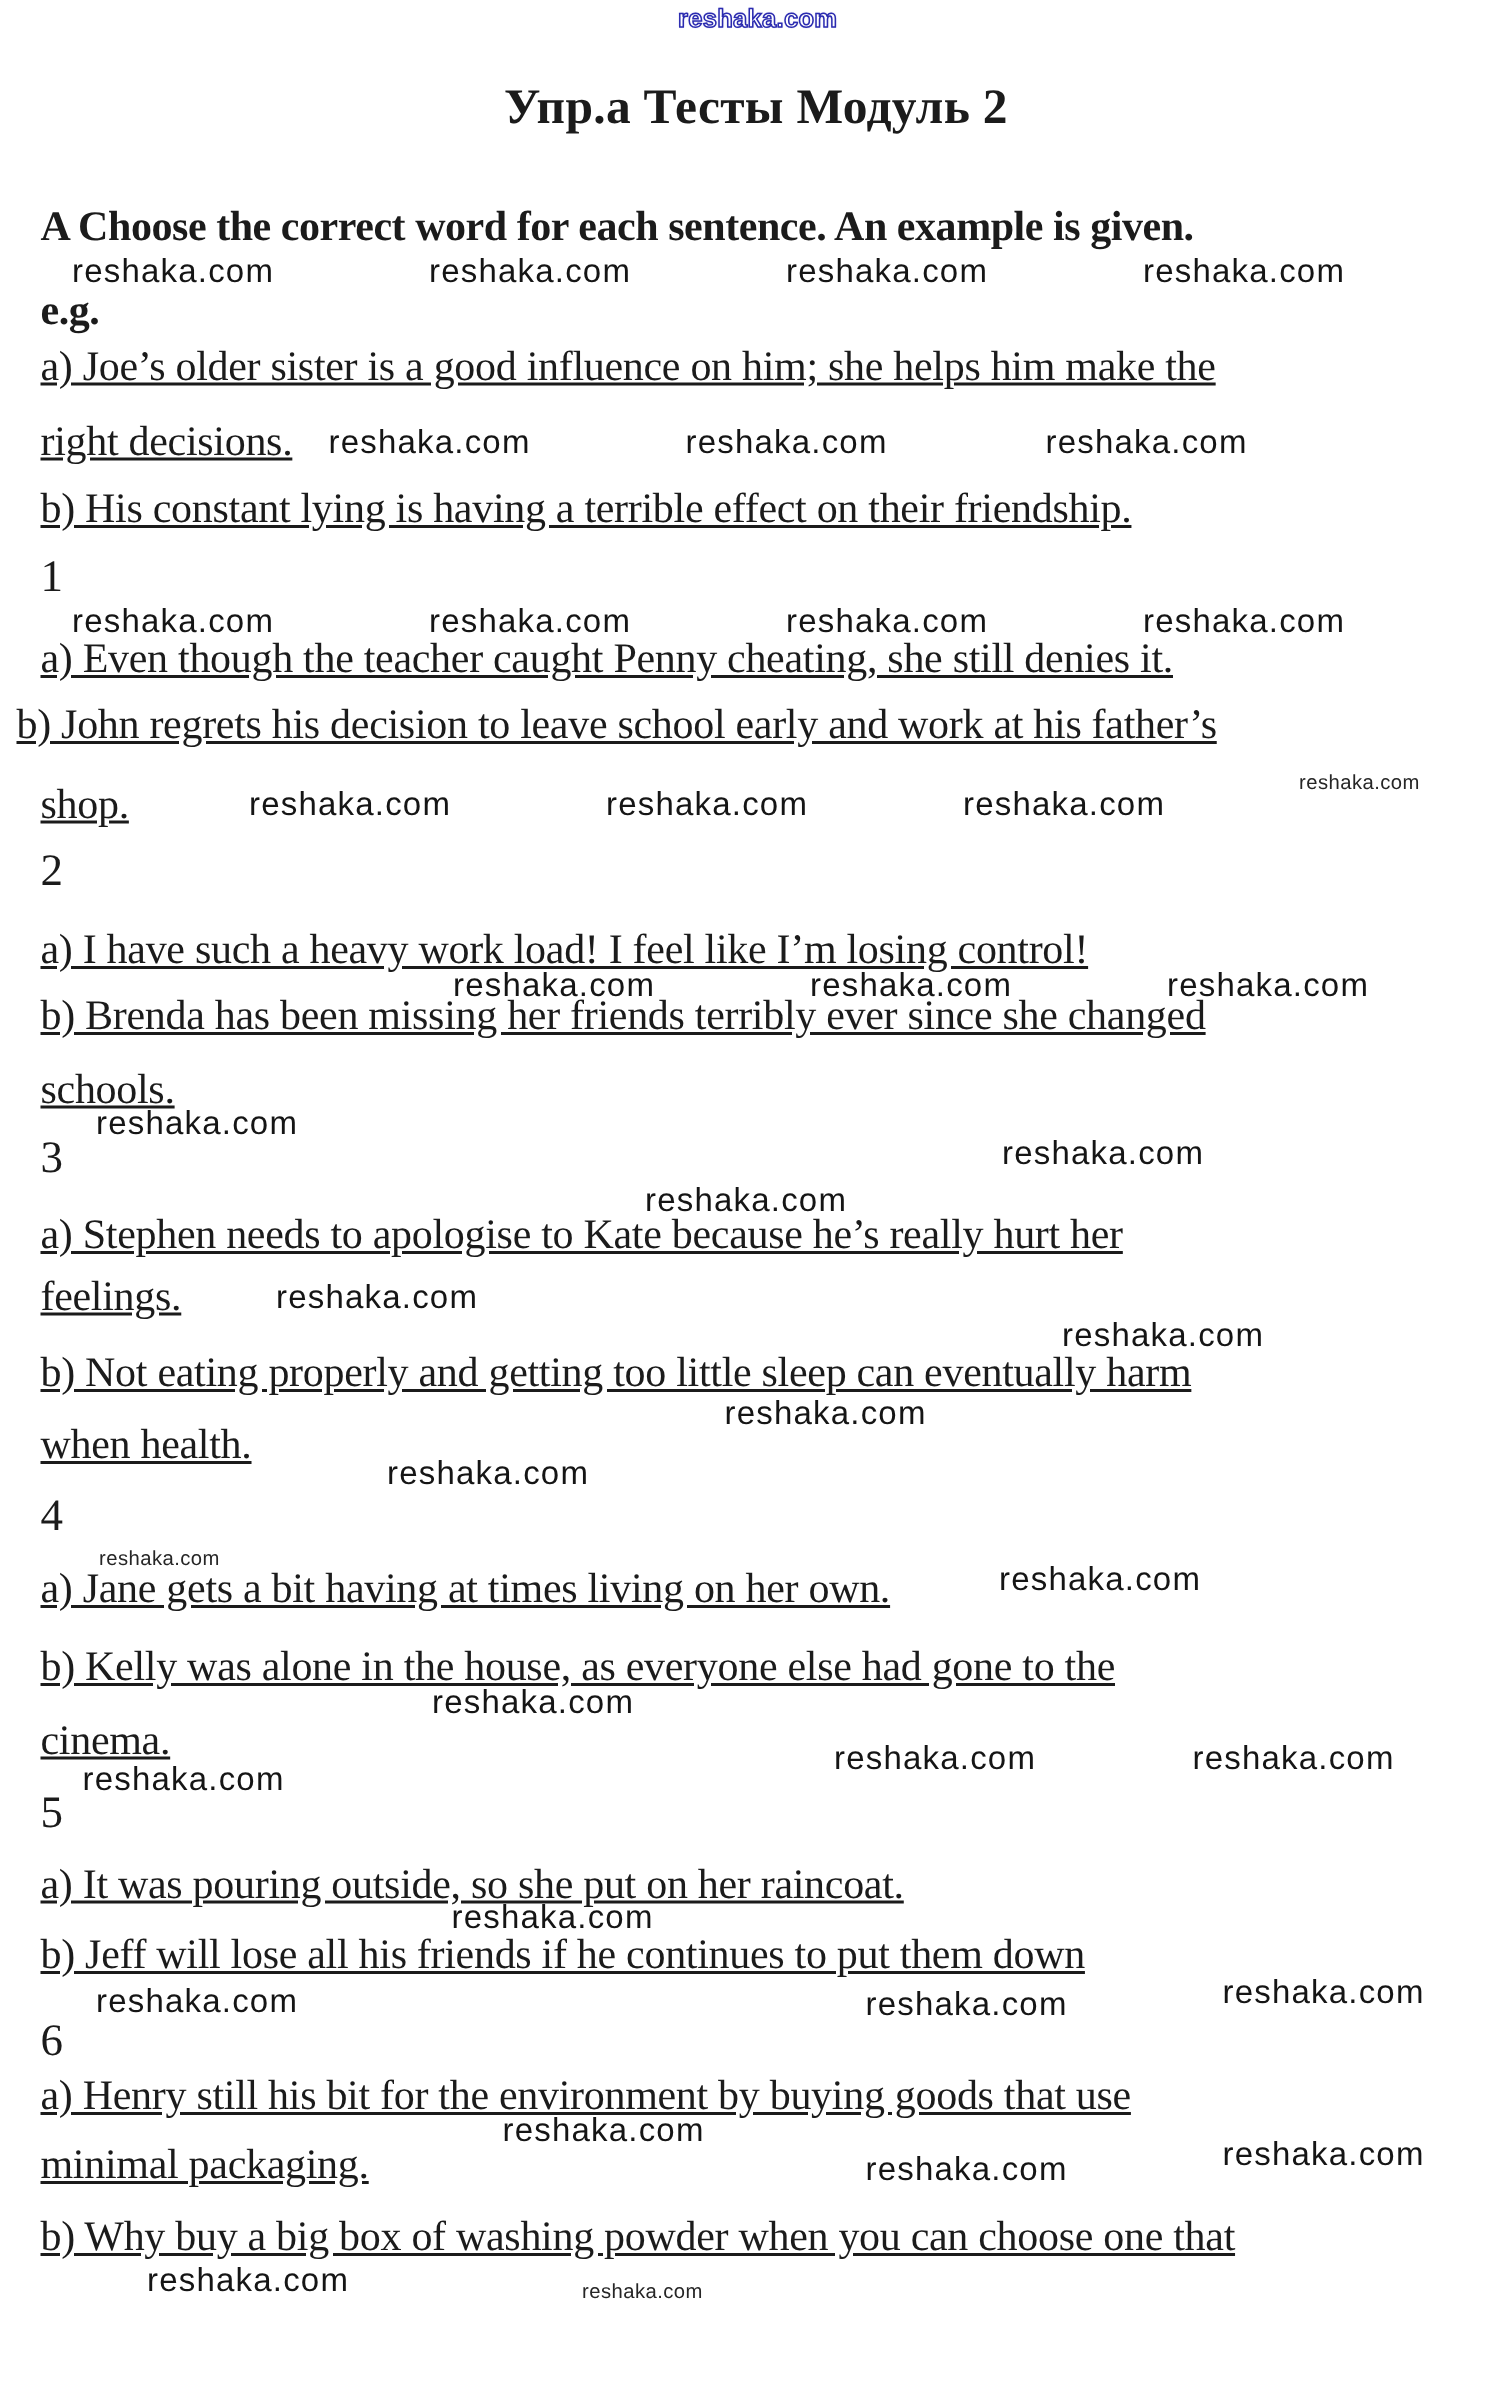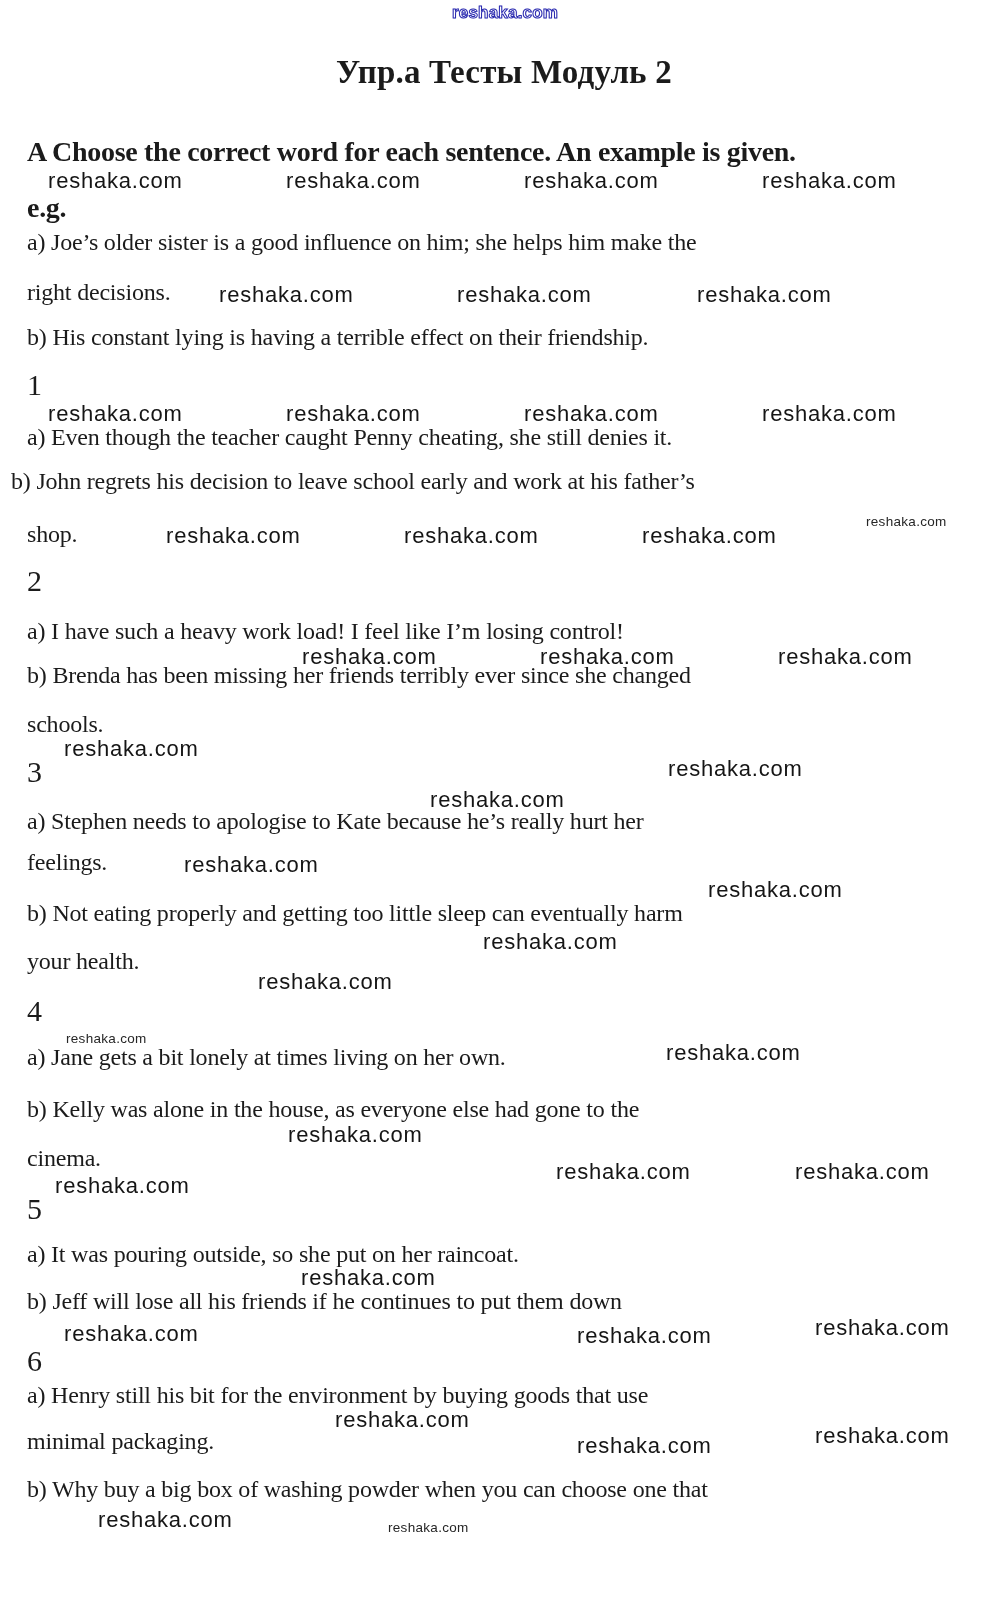--- a/index.html
+++ b/index.html
@@ -6,21 +6,21 @@
   .page{
     position:relative;
     width:1000px;height:1600px;
     margin:0 auto;
     background:#ffffff;
     overflow:hidden;
     font-family:"Liberation Serif","DejaVu Serif",serif;
     color:#1b1b1b;
   }
   .line{position:absolute;white-space:nowrap;line-height:1.12;}
-  .body{font-size:24px;letter-spacing:-0.2px;}
+  .body{font-size:28px;letter-spacing:-0.2px;text-decoration:underline;}
   .bold{font-size:28px;font-weight:700;letter-spacing:-0.3px;}
   .title{font-size:33px;font-weight:700;letter-spacing:0.2px;}
   .num{font-size:30px;}
   .wm{
     font-family:"Liberation Sans","DejaVu Sans",sans-serif;
     font-size:22px;letter-spacing:0.8px;color:#151515;
   }
   .wmsm{
     font-family:"Liberation Sans","DejaVu Sans",sans-serif;
     font-size:13.5px;letter-spacing:0.3px;color:#262626;
@@ -73,26 +73,26 @@
     <div class="line wm" style="left: 64px; top: 737px;">reshaka.com</div>
     <div class="line num" style="left: 27px; top: 755px;">3</div>
     <div class="line wm" style="left: 668px; top: 757px;">reshaka.com</div>
     <div class="line wm" style="left: 430px; top: 788px;">reshaka.com</div>
     <div class="line body" style="left: 27px; top: 808px;">a) Stephen needs to apologise to Kate because he’s really hurt her</div>
     <div class="line body" style="left: 27px; top: 849px;">feelings.</div>
     <div class="line wm" style="left: 184px; top: 853px;">reshaka.com</div>
     <div class="line wm" style="left: 708px; top: 878px;">reshaka.com</div>
     <div class="line body" style="left: 27px; top: 900px;">b) Not eating properly and getting too little sleep can eventually harm</div>
     <div class="line wm" style="left: 483px; top: 930px;">reshaka.com</div>
-    <div class="line body" style="left: 27px; top: 948px;">your health.</div>
+    <div class="line body" style="left: 27px; top: 948px;">when health.</div>
     <div class="line wm" style="left: 258px; top: 970px;">reshaka.com</div>
     <div class="line num" style="left: 27px; top: 994px;">4</div>
     <div class="line wmsm" style="left: 66px; top: 1031px;">reshaka.com</div>
     <div class="line wm" style="left: 666px; top: 1041px;">reshaka.com</div>
-    <div class="line body" style="left: 27px; top: 1044px;">a) Jane gets a bit lonely at times living on her own.</div>
+    <div class="line body" style="left: 27px; top: 1044px;">a) Jane gets a bit having at times living on her own.</div>
     <div class="line body" style="left: 27px; top: 1096px;">b) Kelly was alone in the house, as everyone else had gone to the</div>
     <div class="line wm" style="left: 288px; top: 1123px;">reshaka.com</div>
     <div class="line body" style="left: 27px; top: 1145px;">cinema.</div>
     <div class="line wm" style="left: 556px; top: 1160px;">reshaka.com</div>
     <div class="line wm" style="left: 795px; top: 1160px;">reshaka.com</div>
     <div class="line wm" style="left: 55px; top: 1174px;">reshaka.com</div>
     <div class="line num" style="left: 27px; top: 1192px;">5</div>
     <div class="line body" style="left: 27px; top: 1241px;">a) It was pouring outside, so she put on her raincoat.</div>
     <div class="line wm" style="left: 301px; top: 1266px;">reshaka.com</div>
     <div class="line body" style="left: 27px; top: 1288px;">b) Jeff will lose all his friends if he continues to put them down</div>

